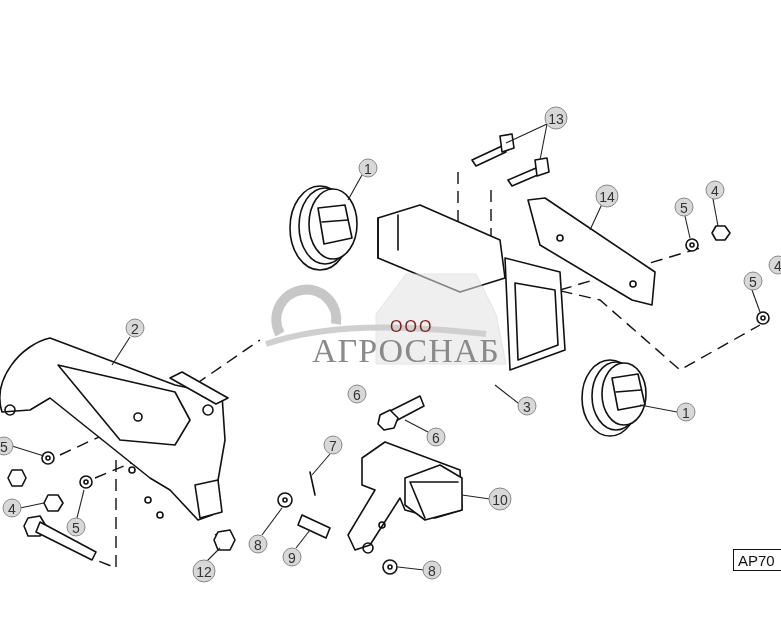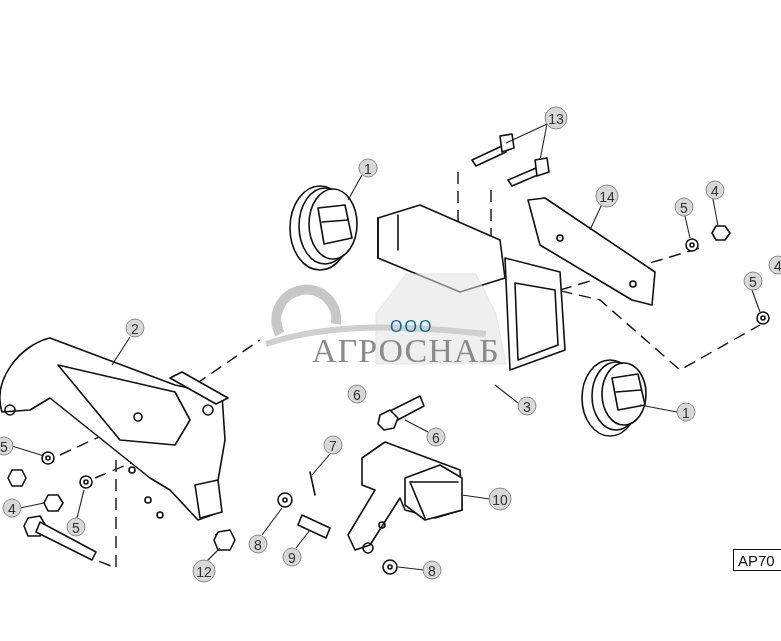--- a/index.html
+++ b/index.html
@@ -6,21 +6,21 @@
   body{width:781px;height:641px;overflow:hidden;position:relative;font-family:"Liberation Sans",sans-serif;}
   svg{position:absolute;left:0;top:0;}
   .ln{stroke:#111;stroke-width:1.6;fill:none;stroke-linecap:round;stroke-linejoin:round;}
   .lf{stroke:#111;stroke-width:1.6;fill:#fff;stroke-linejoin:round;}
   .dash{stroke:#111;stroke-width:1.4;fill:none;stroke-dasharray:12 7;}
   .lead{stroke:#222;stroke-width:1.1;fill:none;}
   .callout circle{fill:#d8d8d8;stroke:#888;stroke-width:1;}
   .callout text{font-family:"Liberation Sans",sans-serif;font-size:14px;fill:#333;text-anchor:middle;dominant-baseline:central;}
   .ref-box{position:absolute;left:733px;top:549px;width:60px;height:22px;border:1.5px solid #111;background:#fff;font-size:15px;line-height:22px;padding-left:4px;box-sizing:border-box;color:#111;white-space:nowrap;overflow:hidden;}
   .wm{position:absolute;left:246px;top:254px;width:270px;height:130px;opacity:0.55;}
-  .wm-ooo{position:absolute;left:390px;top:318px;font-size:16px;color:#0369a1;letter-spacing:2px;}
+  .wm-ooo{position:absolute;left:390px;top:318px;font-size:16px;color:#7f1d1d;letter-spacing:2px;}
   .wm-name{position:absolute;left:312px;top:332px;font-family:"Liberation Serif",serif;font-size:34px;color:#8a8a8a;letter-spacing:1px;}
 </style>
 </head>
 <body>
 
 <svg width="781" height="641" viewBox="0 0 781 641" xmlns="http://www.w3.org/2000/svg">
 
   <g>
     <path class="dash" d="M458 172 L458 240"></path>
     <path class="dash" d="M491 190 L491 255"></path>

